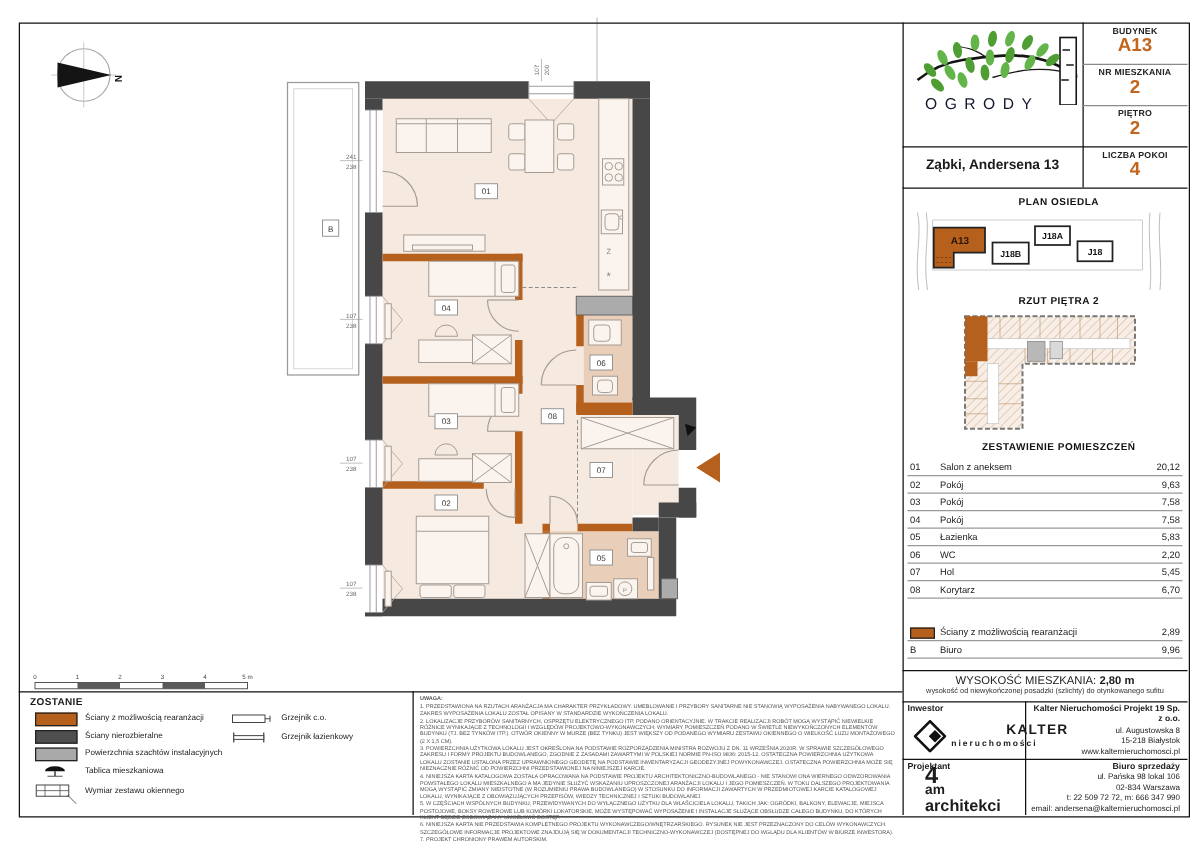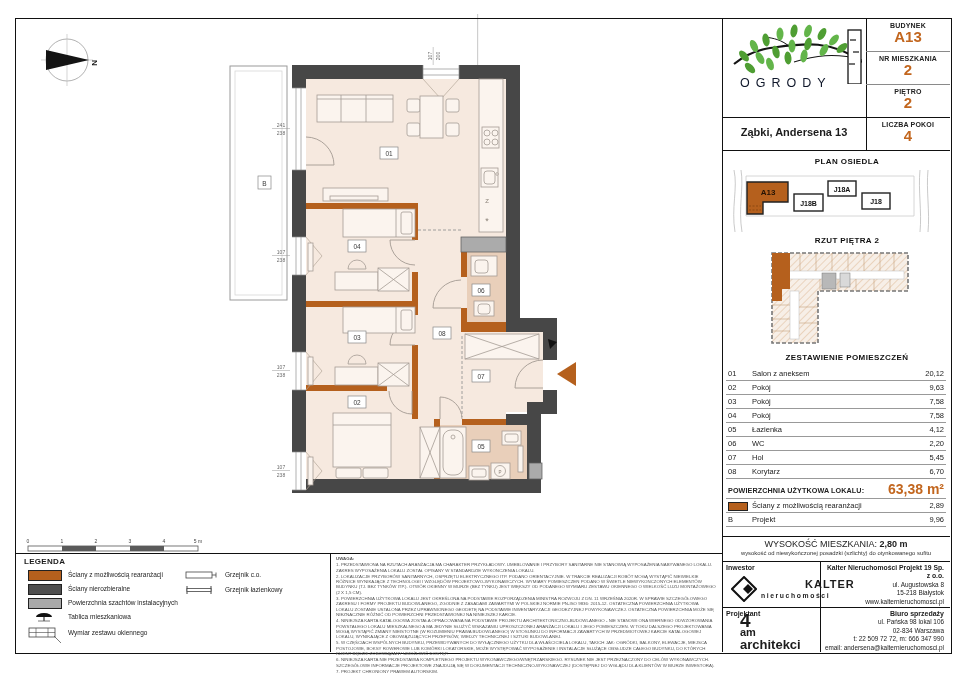--- a/index.html
+++ b/index.html
@@ -439,49 +439,45 @@
     <span class="vl">7,58</span>
   </div>
   <div class="trow" style="top:408px;">
     <span class="no">04</span>
     <span class="nm">Pokój</span>
     <span class="vl">7,58</span>
   </div>
   <div class="trow" style="top:422px;">
     <span class="no">05</span>
     <span class="nm">Łazienka</span>
-    <span class="vl">4,12</span>
+    <span class="vl">5,83</span>
   </div>
   <div class="trow" style="top:436px;">
     <span class="no">06</span>
     <span class="nm">WC</span>
     <span class="vl">2,20</span>
   </div>
   <div class="trow" style="top:450px;">
     <span class="no">07</span>
     <span class="nm">Hol</span>
     <span class="vl">5,45</span>
   </div>
   <div class="trow" style="top:464px;">
     <span class="no">08</span>
     <span class="nm">Korytarz</span>
     <span class="vl">6,70</span>
   </div>
-  <div class="trow" style="top:478px;height:20px;">
-    <span class="no b" style="top:8px;font-size:7.2px;letter-spacing:.1px;">POWIERZCHNIA UŻYTKOWA LOKALU:</span>
-    <span class="vl b orange" style="top:3px;font-size:14px;">63,38 m²</span>
-  </div>
   <div class="trow" style="top:498px;">
     <span class="abs" style="left:2px;top:3.5px;width:18px;height:7px;background:#b5601d;border:.8px solid #222;"></span>
     <span class="nm">Ściany z możliwością rearanżacji</span>
     <span class="vl">2,89</span>
   </div>
   <div class="trow" style="top:512px;">
     <span class="no">B</span>
-    <span class="nm">Projekt</span>
+    <span class="nm">Biuro</span>
     <span class="vl">9,96</span>
   </div>
 
   <div class="abs ctr" style="left:722px;top:539px;width:228px;font-size:9px;">
     <span>WYSOKOŚĆ MIESZKANIA:</span>
     <span class="b">2,80 m</span>
   </div>
   <div class="abs ctr" style="left:722px;top:550px;width:228px;font-size:5.9px;color:#333;">wysokość od niewykończonej posadzki (szlichty) do otynkowanego sufitu</div>
 
   <div class="abs b" style="left:726px;top:564px;font-size:7px;">Inwestor</div>
@@ -506,21 +502,21 @@
     <div class="b" style="font-size:13px;line-height:13px;">architekci</div>
   </div>
   <div class="abs addr-lines" style="left:824px;top:610px;width:120px;">
     <div class="b" style="font-size:7px;">Biuro sprzedaży</div>
     <div>ul. Pańska 98 lokal 106</div>
     <div>02-834 Warszawa</div>
     <div>t: 22 509 72 72, m: 666 347 990</div>
     <div>email: andersena@kalternieruchomosci.pl</div>
   </div>
 
-  <div class="abs b" style="left:24px;top:557px;font-size:8px;letter-spacing:.3px;">LEGENDA</div>
+  <div class="abs b" style="left:24px;top:557px;font-size:8px;letter-spacing:.3px;">ZOSTANIE</div>
   <div class="abs" style="left:28px;top:570px;">
     <span class="abs" style="left:0;top:0;width:32px;height:9px;background:#b5601d;border:1px solid #222;"></span>
     <span class="abs legend-label" style="left:40px;top:1px;width:150px;">Ściany z możliwością rearanżacji</span>
   </div>
   <div class="abs" style="left:28px;top:584px;">
     <span class="abs" style="left:0;top:0;width:32px;height:9px;background:#4f4f4f;border:1px solid #222;"></span>
     <span class="abs legend-label" style="left:40px;top:1px;width:150px;">Ściany nierozbieralne</span>
   </div>
   <div class="abs" style="left:28px;top:598px;">
     <span class="abs" style="left:0;top:0;width:32px;height:9px;background:#a9a9a9;border:1px solid #222;"></span>

